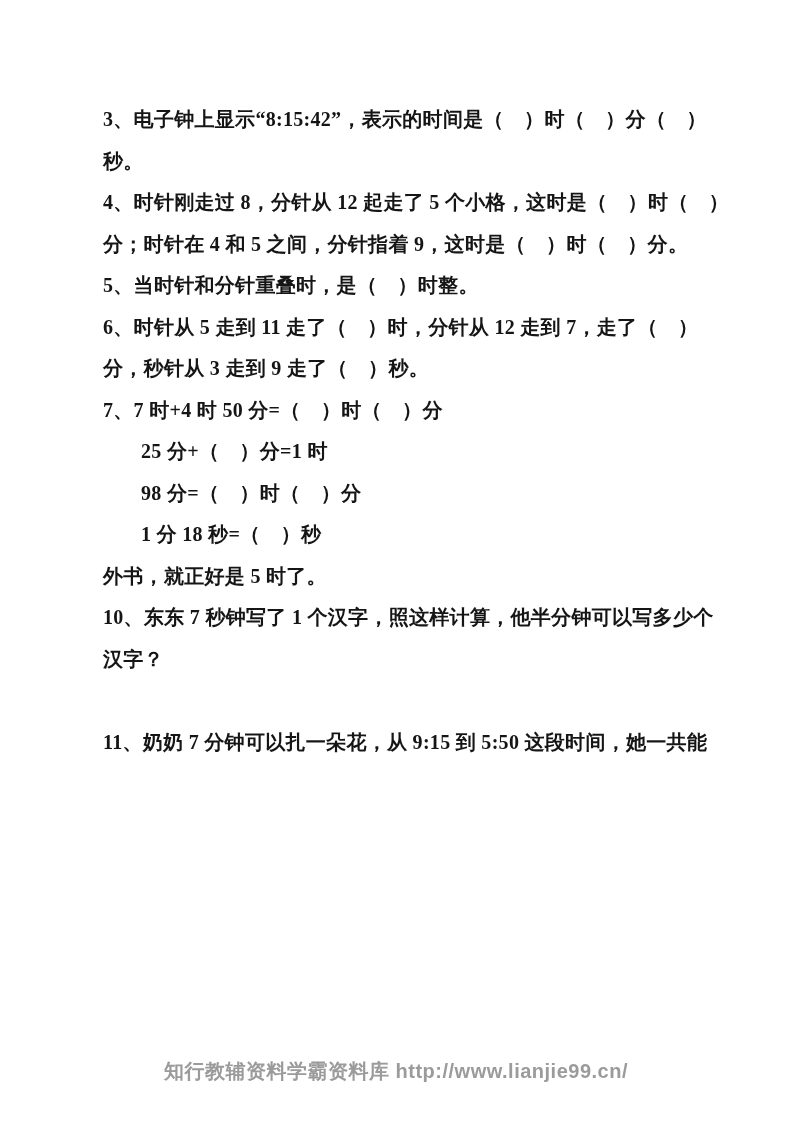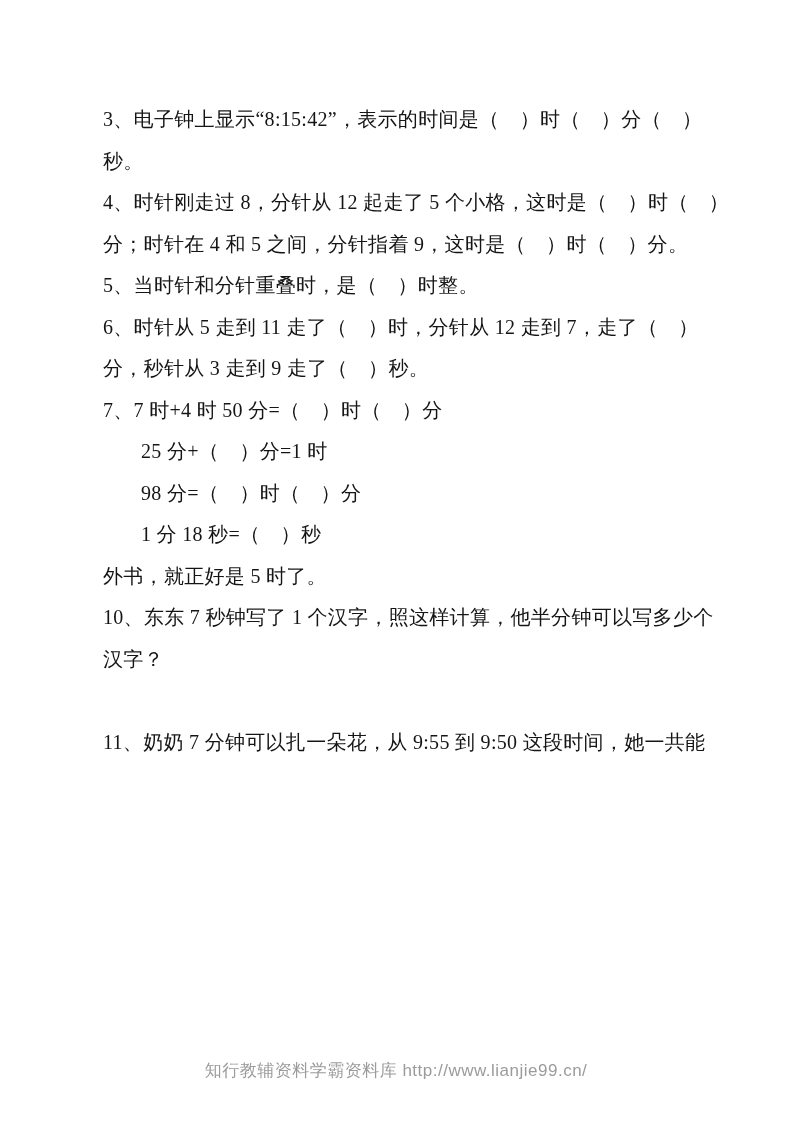--- a/index.html
+++ b/index.html
@@ -9,20 +9,21 @@
     height: 1122px;
     background: #ffffff;
     font-family: "Liberation Serif", "DejaVu Serif", serif;
   }
   .page {
     position: relative;
     width: 792px;
     height: 1122px;
     background: #ffffff;
     overflow: hidden;
+    font-weight: bold;
   }
   .content {
     position: absolute;
     top: 99px;
     left: 103px;
     width: 600px;
   }
   .line {
     font-size: 20px;
     line-height: 41.5px;
@@ -36,21 +37,21 @@
   .line.blank {
     min-height: 41.5px;
   }
   .footer {
     position: absolute;
     top: 1058px;
     left: 0;
     width: 792px;
     text-align: center;
     font-family: "Liberation Sans", "DejaVu Sans", sans-serif;
-    font-size: 17px;
+    font-size: 20px;
     line-height: 26px;
     color: #9b9b9b;
     letter-spacing: 0.5px;
   }
 </style>
 </head>
 <body>
 
 <div class="page">
   <div class="content">
@@ -62,17 +63,17 @@
     <div class="line">6、时针从 5 走到 11 走了（　）时，分针从 12 走到 7，走了（　）</div>
     <div class="line">分，秒针从 3 走到 9 走了（　）秒。</div>
     <div class="line">7、7 时+4 时 50 分=（　）时（　）分</div>
     <div class="line indent">25 分+（　）分=1 时</div>
     <div class="line indent">98 分=（　）时（　）分</div>
     <div class="line indent">1 分 18 秒=（　）秒</div>
     <div class="line">外书，就正好是 5 时了。</div>
     <div class="line">10、东东 7 秒钟写了 1 个汉字，照这样计算，他半分钟可以写多少个</div>
     <div class="line">汉字？</div>
     <div class="line blank"></div>
-    <div class="line">11、奶奶 7 分钟可以扎一朵花，从 9:55 到 9:50 这段时间，她一共能</div>
+    <div class="line">11、奶奶 7 分钟可以扎一朵花，从 9:15 到 5:50 这段时间，她一共能</div>
   </div>
 
   <div class="footer">知行教辅资料学霸资料库 http://www.lianjie99.cn/</div>
 </div>
 
 </body></html>

